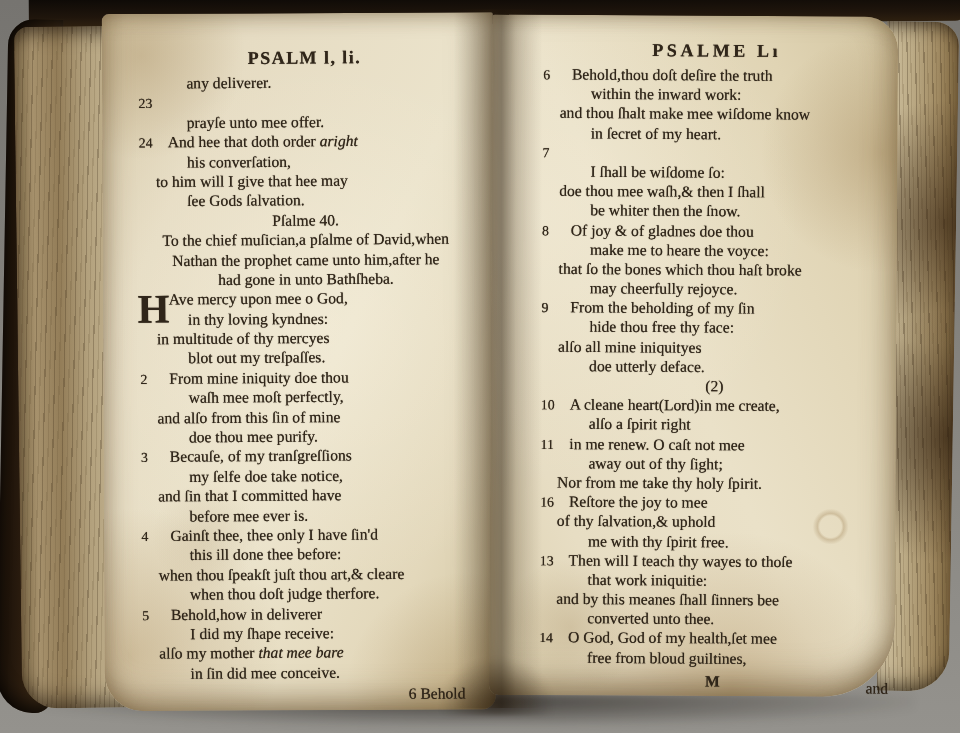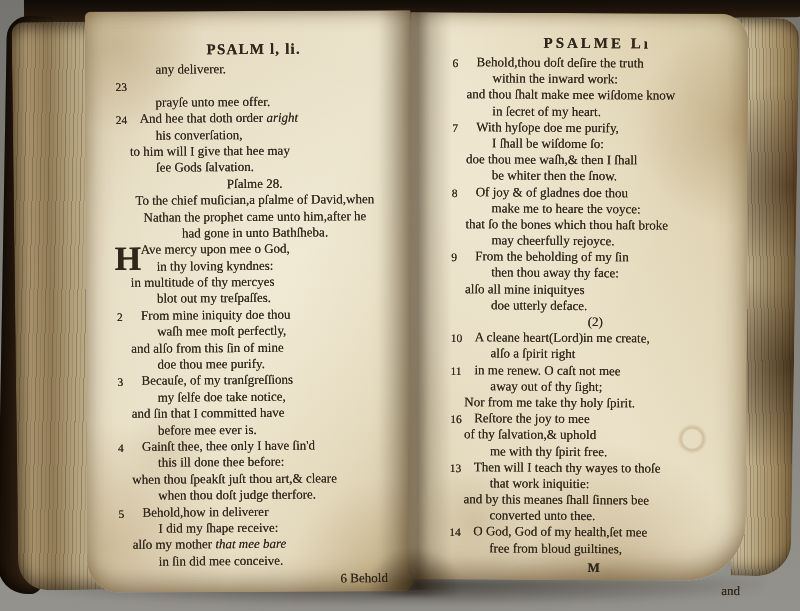--- a/index.html
+++ b/index.html
@@ -97,21 +97,21 @@
   .rt .ln{height:16.2px;line-height:16.2px;}
   .ln .vn{position:absolute;left:6px;top:1px;font-size:11.5px;}
   .i0{padding-left:30px;}
   .i1{padding-left:20px;}
   .i2{padding-left:46px;}
   .c{text-align:center;padding-left:0;}
   .dropcap{position:absolute;left:4px;top:2px;font-size:34px;line-height:30px;font-weight:bold;}
   .catch-row{position:relative;height:18px;line-height:18px;text-align:right;padding-right:14px;margin-top:1px;}
   .foot-row{position:relative;height:18px;line-height:18px;margin-top:2px;}
   .sig{position:absolute;left:50%;transform:translateX(-50%);font-weight:bold;}
-  .cw-right{position:absolute;right:4px;top:22px;}
+  .cw-right{position:absolute;right:4px;top:5px;}
 </style>
 </head>
 <body>
 
 <div id="stage">
   <div class="bottom-shadow"></div>
   <div class="top-cover"></div>
   <div class="spine-leather"></div>
   <div class="edge-left"></div>
   <div class="edge-right"></div>
@@ -120,21 +120,21 @@
     <div class="page-text lt">
       <div class="pg-header left-h">PSALM l, li.</div>
       <div id="leftLines">
           <div class="ln i2"><span>any deliverer.</span></div>
           <div class="ln i0"><span class="vn">23</span></div>
           <div class="ln i2"><span>prayſe unto mee offer.</span></div>
           <div class="ln i0"><span class="vn">24</span><span>And hee that doth order <i>aright</i></span></div>
           <div class="ln i2"><span>his converſation,</span></div>
           <div class="ln i1"><span>to him will I give that hee may</span></div>
           <div class="ln i2"><span>ſee Gods ſalvation.</span></div>
-          <div class="ln c"><span>Pſalme 28.</span></div>
+          <div class="ln c"><span>Pſalme 40.</span></div>
           <div class="ln c"><span>To the chief muſician,a pſalme of David,when</span></div>
           <div class="ln c"><span>Nathan the prophet came unto him,after he</span></div>
           <div class="ln c"><span>had gone in unto Bathſheba.</span></div>
           <div class="ln i0"><span class="dropcap">H</span><span>Ave mercy upon mee o God,</span></div>
           <div class="ln i2"><span>in thy loving kyndnes:</span></div>
           <div class="ln i1"><span>in multitude of thy mercyes</span></div>
           <div class="ln i2"><span>blot out my treſpaſſes.</span></div>
           <div class="ln i0"><span class="vn">2</span><span>From mine iniquity doe thou</span></div>
           <div class="ln i2"><span>waſh mee moſt perfectly,</span></div>
           <div class="ln i1"><span>and alſo from this ſin of mine</span></div>
@@ -159,30 +159,30 @@
   </div>
 
   <div class="page page-right">
     <div class="page-text rt">
       <div class="pg-header right-h">PSALME Lı</div>
       <div id="rightLines">
           <div class="ln i0"><span class="vn">6</span><span>Behold,thou doſt deſire the truth</span></div>
           <div class="ln i2"><span>within the inward work:</span></div>
           <div class="ln i1"><span>and thou ſhalt make mee wiſdome know</span></div>
           <div class="ln i2"><span>in ſecret of my heart.</span></div>
-          <div class="ln i0"><span class="vn">7</span><span>With hyſope doe me purify,</span></div>
+          <div class="ln i0"><span class="vn">7</span></div>
           <div class="ln i2"><span>I ſhall be wiſdome ſo:</span></div>
           <div class="ln i1"><span>doe thou mee waſh,&amp; then I ſhall</span></div>
           <div class="ln i2"><span>be whiter then the ſnow.</span></div>
           <div class="ln i0"><span class="vn">8</span><span>Of joy &amp; of gladnes doe thou</span></div>
           <div class="ln i2"><span>make me to heare the voyce:</span></div>
           <div class="ln i1"><span>that ſo the bones which thou haſt broke</span></div>
           <div class="ln i2"><span>may cheerfully rejoyce.</span></div>
           <div class="ln i0"><span class="vn">9</span><span>From the beholding of my ſin</span></div>
-          <div class="ln i2"><span>then thou away thy face:</span></div>
+          <div class="ln i2"><span>hide thou free thy face:</span></div>
           <div class="ln i1"><span>alſo all mine iniquityes</span></div>
           <div class="ln i2"><span>doe utterly deface.</span></div>
           <div class="ln c"><span>(2)</span></div>
           <div class="ln i0"><span class="vn">10</span><span>A cleane heart(Lord)in me create,</span></div>
           <div class="ln i2"><span>alſo a ſpirit right</span></div>
           <div class="ln i0"><span class="vn">11</span><span>in me renew. O caſt not mee</span></div>
           <div class="ln i2"><span>away out of thy ſight;</span></div>
           <div class="ln i1"><span>Nor from me take thy holy ſpirit.</span></div>
           <div class="ln i0"><span class="vn">16</span><span>Reſtore the joy to mee</span></div>
           <div class="ln i1"><span>of thy ſalvation,&amp; uphold</span></div>

